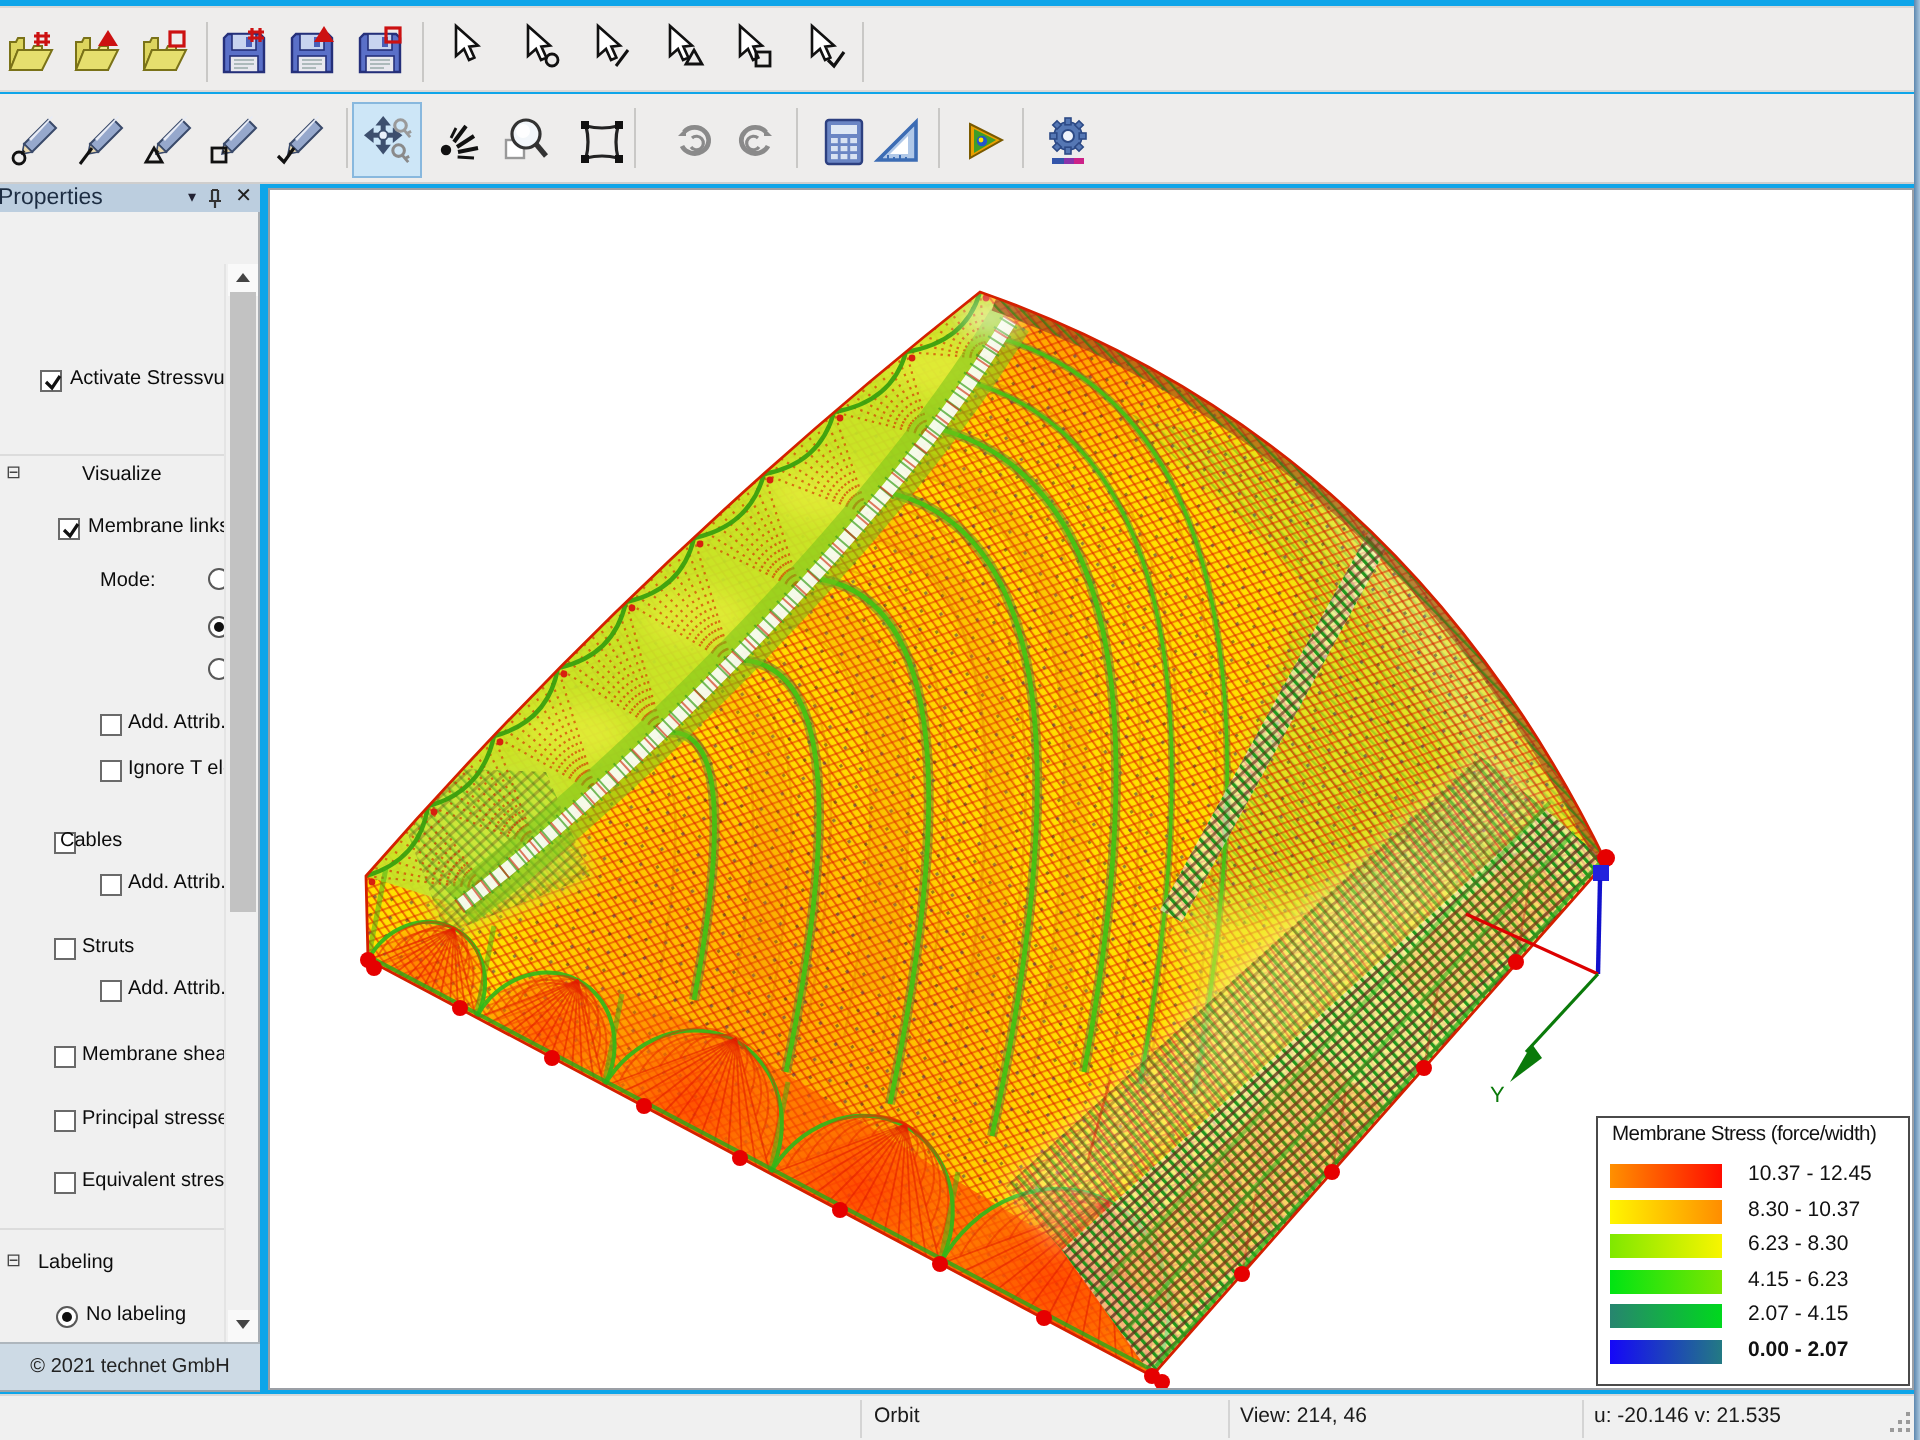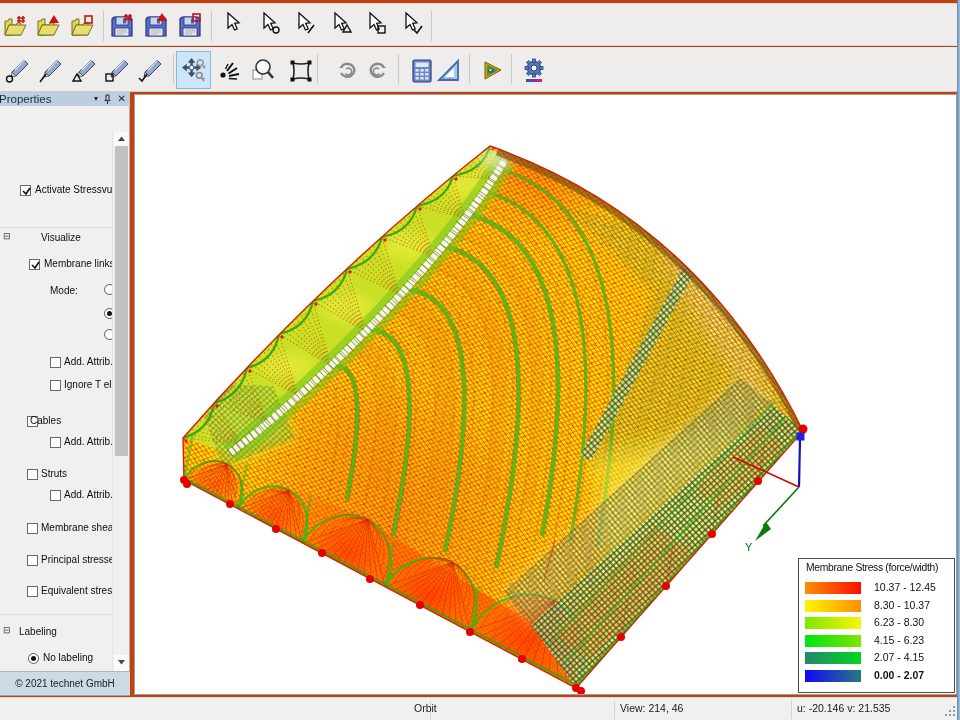--- a/index.html
+++ b/index.html
@@ -1,19 +1,19 @@
 <!DOCTYPE html>
 <html><head>
 <meta charset="utf-8">
 <style>
 html,body{margin:0;padding:0;width:960px;height:720px;overflow:hidden;
  font-family:"Liberation Sans",sans-serif;background:#efefee;}
 *{box-sizing:border-box;}
 .abs{position:absolute;}
-#page{position:relative;width:960px;height:720px;background:#c2410c;}
+#page{position:relative;width:960px;height:720px;background:#0ea5e9;}
 
 #tb1{left:0;top:3px;width:957px;height:43px;background:#eeedec;border-top:1px solid #d9d8d6;border-bottom:1px solid #d9d8d6;}
 #tb2{left:0;top:47px;width:957px;height:45px;background:#eeedec;border-bottom:1px solid #cfcecd;}
 .sep{position:absolute;top:7px;width:1px;height:30px;background:#c9c8c6;}
 .ticon{position:absolute;top:9px;width:26px;height:26px;}
 .ticon2{position:absolute;top:11px;width:26px;height:26px;}
 
 #panel{left:0;top:92px;width:130px;height:604px;border-right:1px solid #a8adb3;background:#f0f0f0;}
 #ptitle{left:0;top:0;width:130px;height:14px;background:#bccedf;color:#1d2d42;font-size:11.5px;line-height:14px;}
 #ptabs{left:0;top:14px;width:130px;height:22px;background:#f0f0f0;}
@@ -723,21 +723,21 @@
   <div class="lbar" style="top:76px;background:linear-gradient(to right,#00e413,#7de600);"></div>
       <div class="llab" style="top:75px;">4.15 - 6.23</div>
   <div class="lbar" style="top:93px;background:linear-gradient(to right,#27856f,#00d81d);"></div>
       <div class="llab" style="top:92px;">2.07 - 4.15</div>
   <div class="lbar" style="top:111px;background:linear-gradient(to right,#1507f8,#237a83);"></div>
       <div class="llab" style="top:110px;font-weight:bold;">0.00 - 2.07</div>
 </div>
 
 <div id="status" class="abs">
   <div class="svert" style="left:430px;"></div>
-  <div class="stext" style="left:414px;">Orbit</div>
+  <div class="stext" style="left:437px;">Orbit</div>
   <div class="svert" style="left:614px;"></div>
   <div class="stext" style="left:620px;">View: 214, 46</div>
   <div class="svert" style="left:791px;"></div>
   <div class="stext" style="left:797px;">u: -20.146 v: 21.535</div>
   <svg style="position:absolute;right:4px;bottom:2px" width="12" height="12">
         <g fill="#9a9a9a">
           <rect x="9" y="0" width="2" height="2"></rect>
           <rect x="9" y="4" width="2" height="2"></rect>
           <rect x="9" y="8" width="2" height="2"></rect>
           <rect x="5" y="4" width="2" height="2"></rect>

